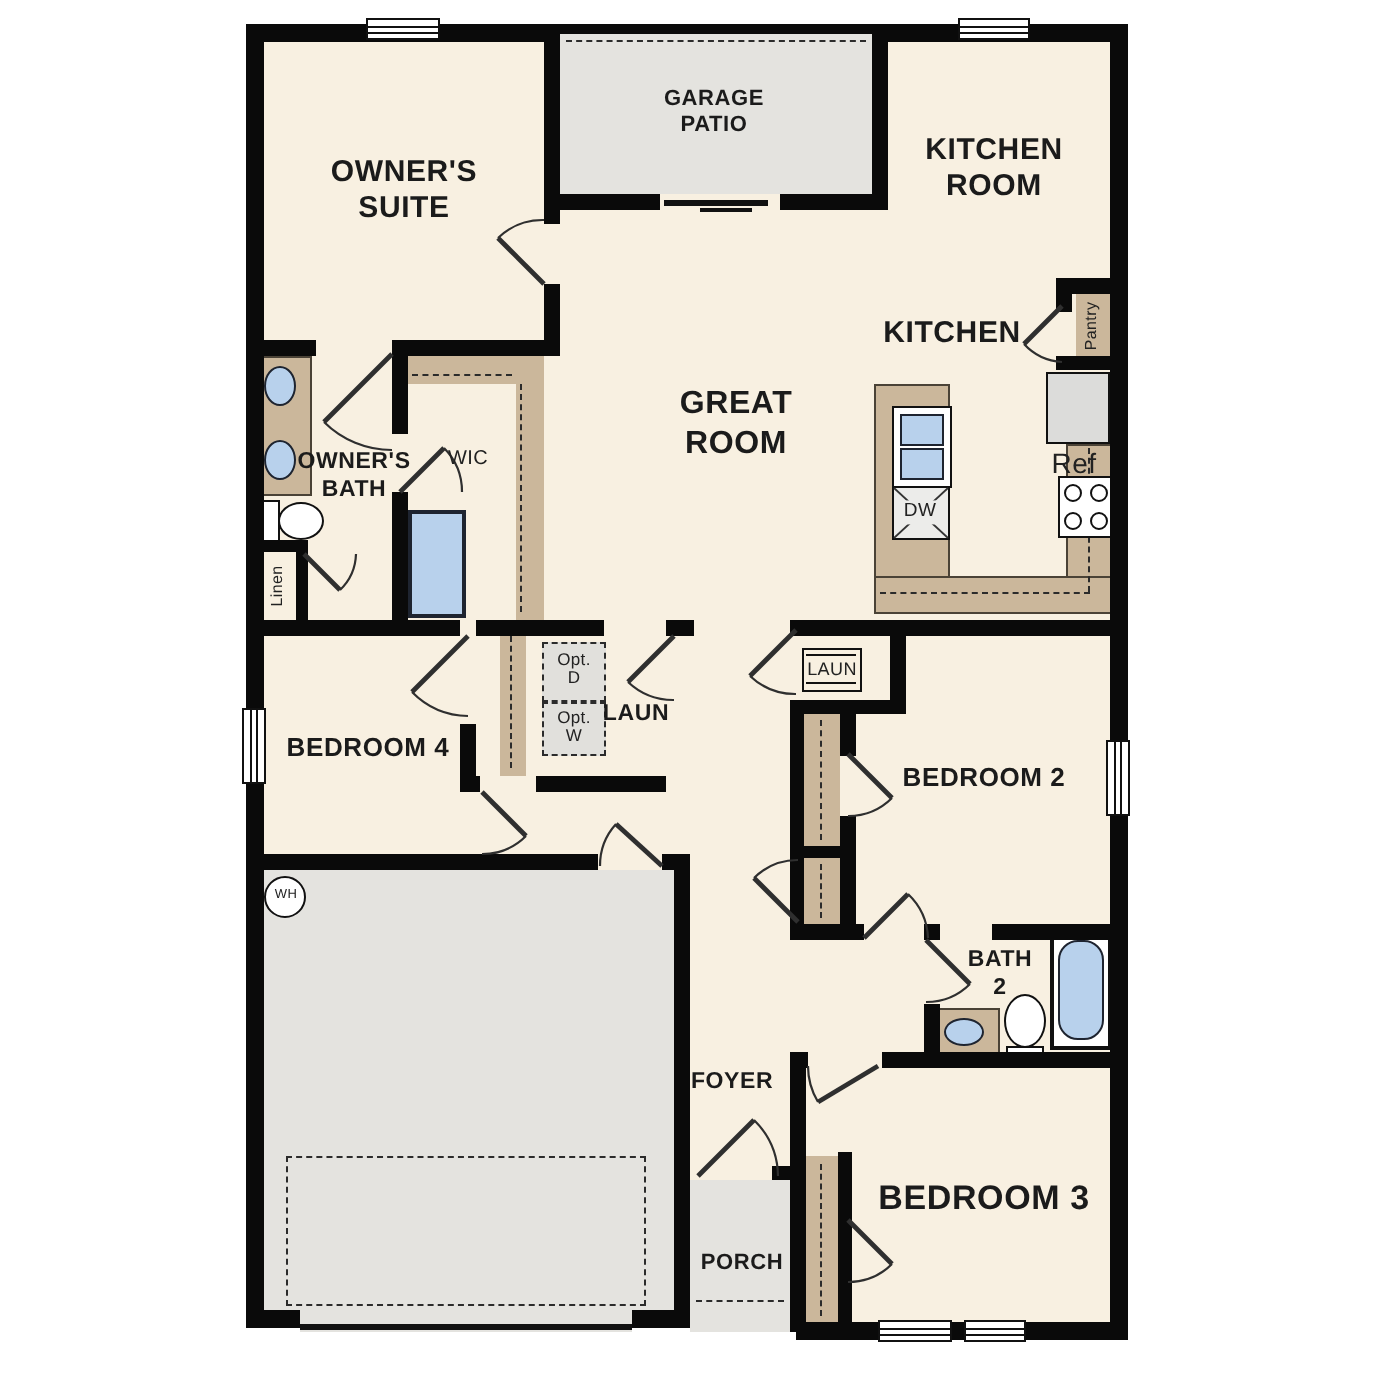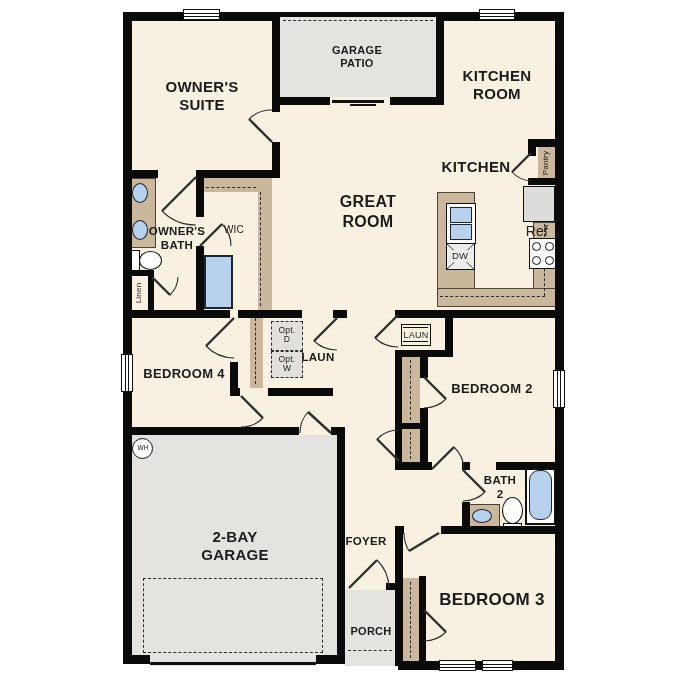--- a/index.html
+++ b/index.html
@@ -293,21 +293,17 @@
     <div>Opt.</div>
       <div>W</div>
   </div>
   <div class="lbl" style="left:184px;top:374px;font-size:13px;">BEDROOM 4</div>
   <div class="lbl" style="left:492px;top:389px;font-size:13px;">BEDROOM 2</div>
   <div class="lbl" style="left:492px;top:600px;font-size:17px;">BEDROOM 3</div>
   <div class="lbl" style="left:500px;top:487px;font-size:11.5px;">
     <div>BATH</div>
       <div>2</div>
   </div>
-  <div class="lbl" style="left:235px;top:546px;font-size:15px;">
-    <div>2-BAY</div>
-      <div>GARAGE</div>
-  </div>
   <div class="lbl" style="left:366px;top:541px;font-size:11.5px;">FOYER</div>
   <div class="lbl" style="left:371px;top:632px;font-size:11px;">PORCH</div>
   <div class="lbl normal" style="left:143px;top:448px;font-size:6.5px;">WH</div>
 
 </div>
 
 </body></html>

